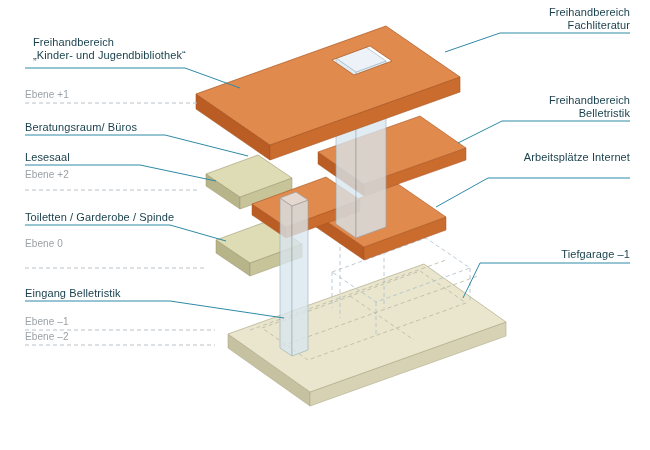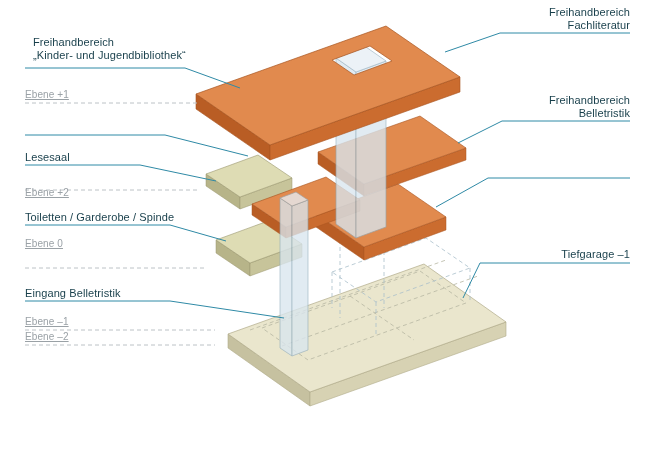--- a/index.html
+++ b/index.html
@@ -10,21 +10,21 @@
   }
   #stage{position:absolute;left:0;top:0;width:650px;height:450px;}
   svg{position:absolute;left:0;top:0;}
   .lbl{
     position:absolute;left:25px;
     font-size:11px;color:var(--label-text,#173e4a);
     letter-spacing:0.1px;white-space:nowrap;
   }
   .lbl span{display:block;line-height:13px;padding-left:8px;}
   .lbl.right{left:auto;right:20px;text-align:right;}
-  .lvl{color:var(--level-text,#9aa1a6);font-size:10px;text-decoration:underline;}
+  .lvl{color:var(--level-text,#9aa1a6);font-size:10px;}
 </style>
 </head>
 <body>
 
 <div id="stage">
 
   <svg width="650" height="450" viewBox="0 0 650 450">
 
     <g>
       <polygon points="228,334 310,392 310,406 228,348" style="fill:var(--base-side-dark);stroke:var(--base-stroke);stroke-width:.6"></polygon>
@@ -112,33 +112,35 @@
       <polyline points="630,178 488,178 436,207"></polyline>
       <polyline points="630,263 480,263 463,298"></polyline>
     </g>
   </svg>
 
   <div class="lbl" style="top:36px">
     <span>Freihandbereich</span>
     <span>„Kinder- und Jugendbibliothek“</span>
   </div>
   <div class="lbl lvl" style="top:89px">Ebene +1</div>
+  <div class="lbl" style="top:121px">Beratungsraum/ Büros</div>
   <div class="lbl" style="top:151px">Lesesaal</div>
-  <div class="lbl lvl" style="top:187px">Ebene +2</div>
+  <div class="lbl lvl" style="top:169px">Ebene +2</div>
   <div class="lbl" style="top:211px">Toiletten / Garderobe / Spinde</div>
   <div class="lbl lvl" style="top:238px">Ebene 0</div>
   <div class="lbl" style="top:287px">Eingang Belletristik</div>
   <div class="lbl lvl" style="top:316px">Ebene –1</div>
   <div class="lbl lvl" style="top:331px">Ebene –2</div>
 
   <div class="lbl right" style="top:6px">
     <span>Freihandbereich</span>
     <span>Fachliteratur</span>
   </div>
   <div class="lbl right" style="top:94px">
     <span>Freihandbereich</span>
     <span>Belletristik</span>
   </div>
   <div class="lbl right" style="top:151px">
+    <span>Arbeitsplätze Internet</span>
   </div>
   <div class="lbl right" style="top:248px">Tiefgarage –1</div>
 
 </div>
 
 </body></html>

